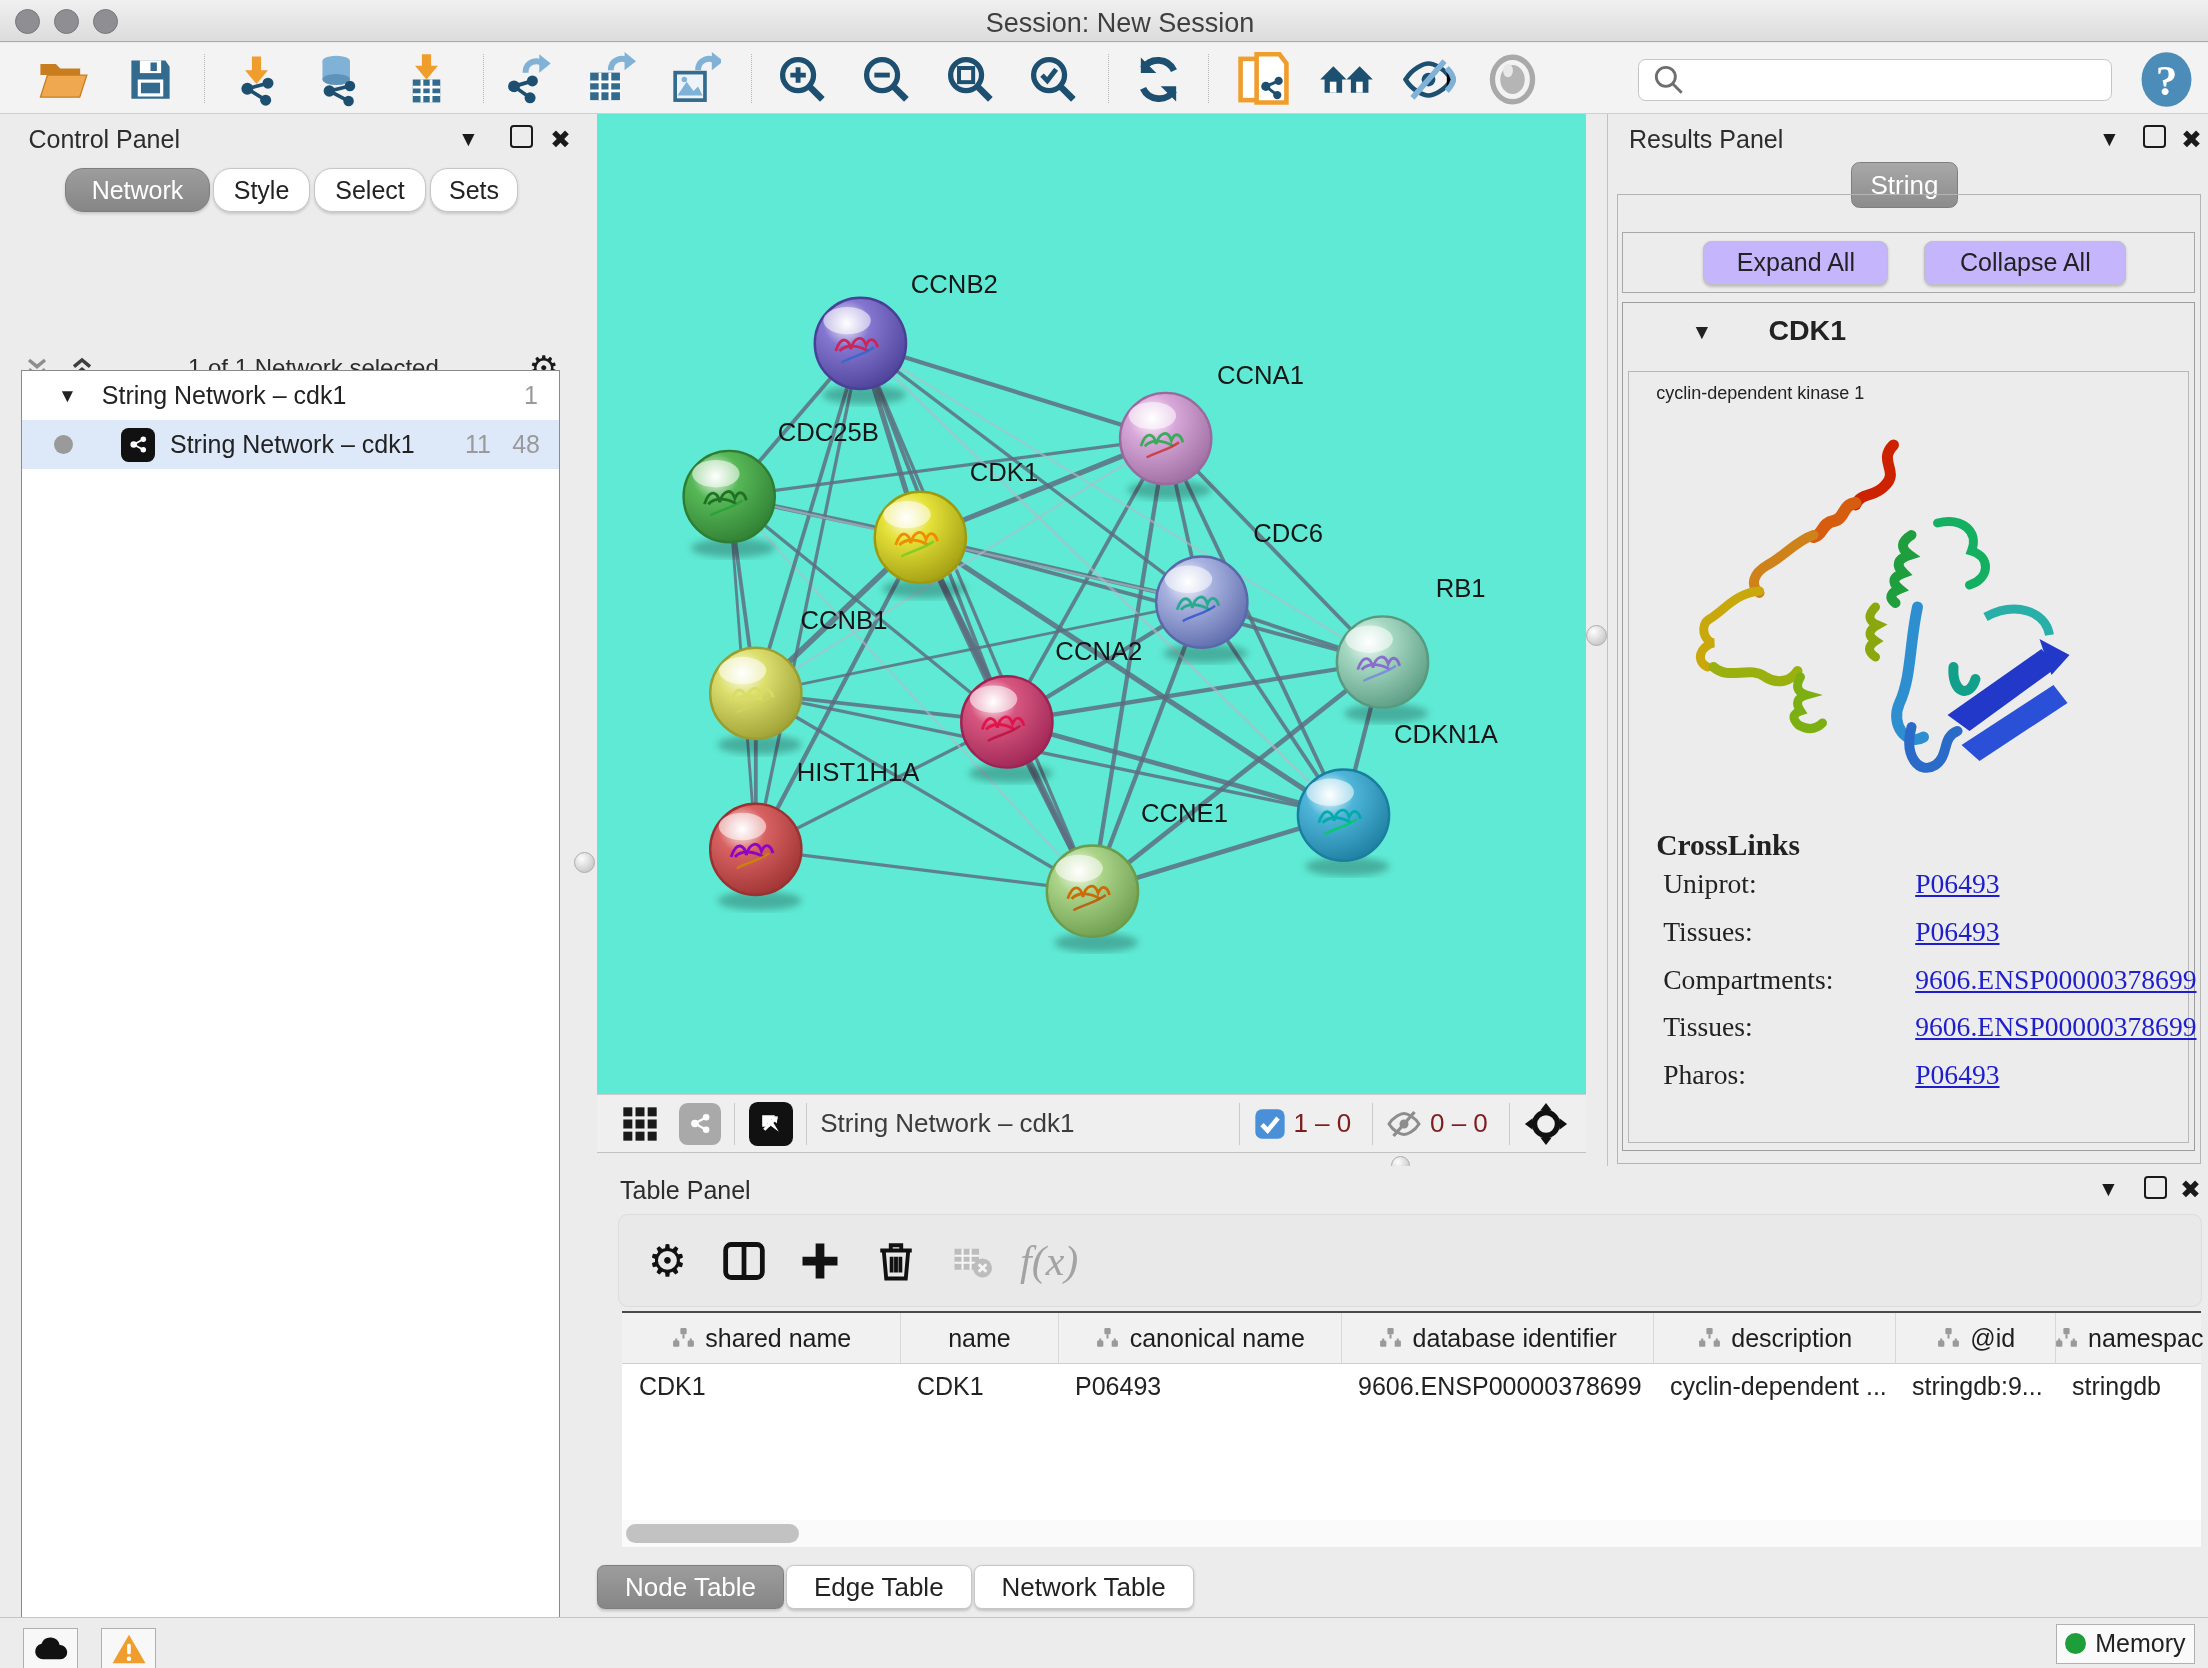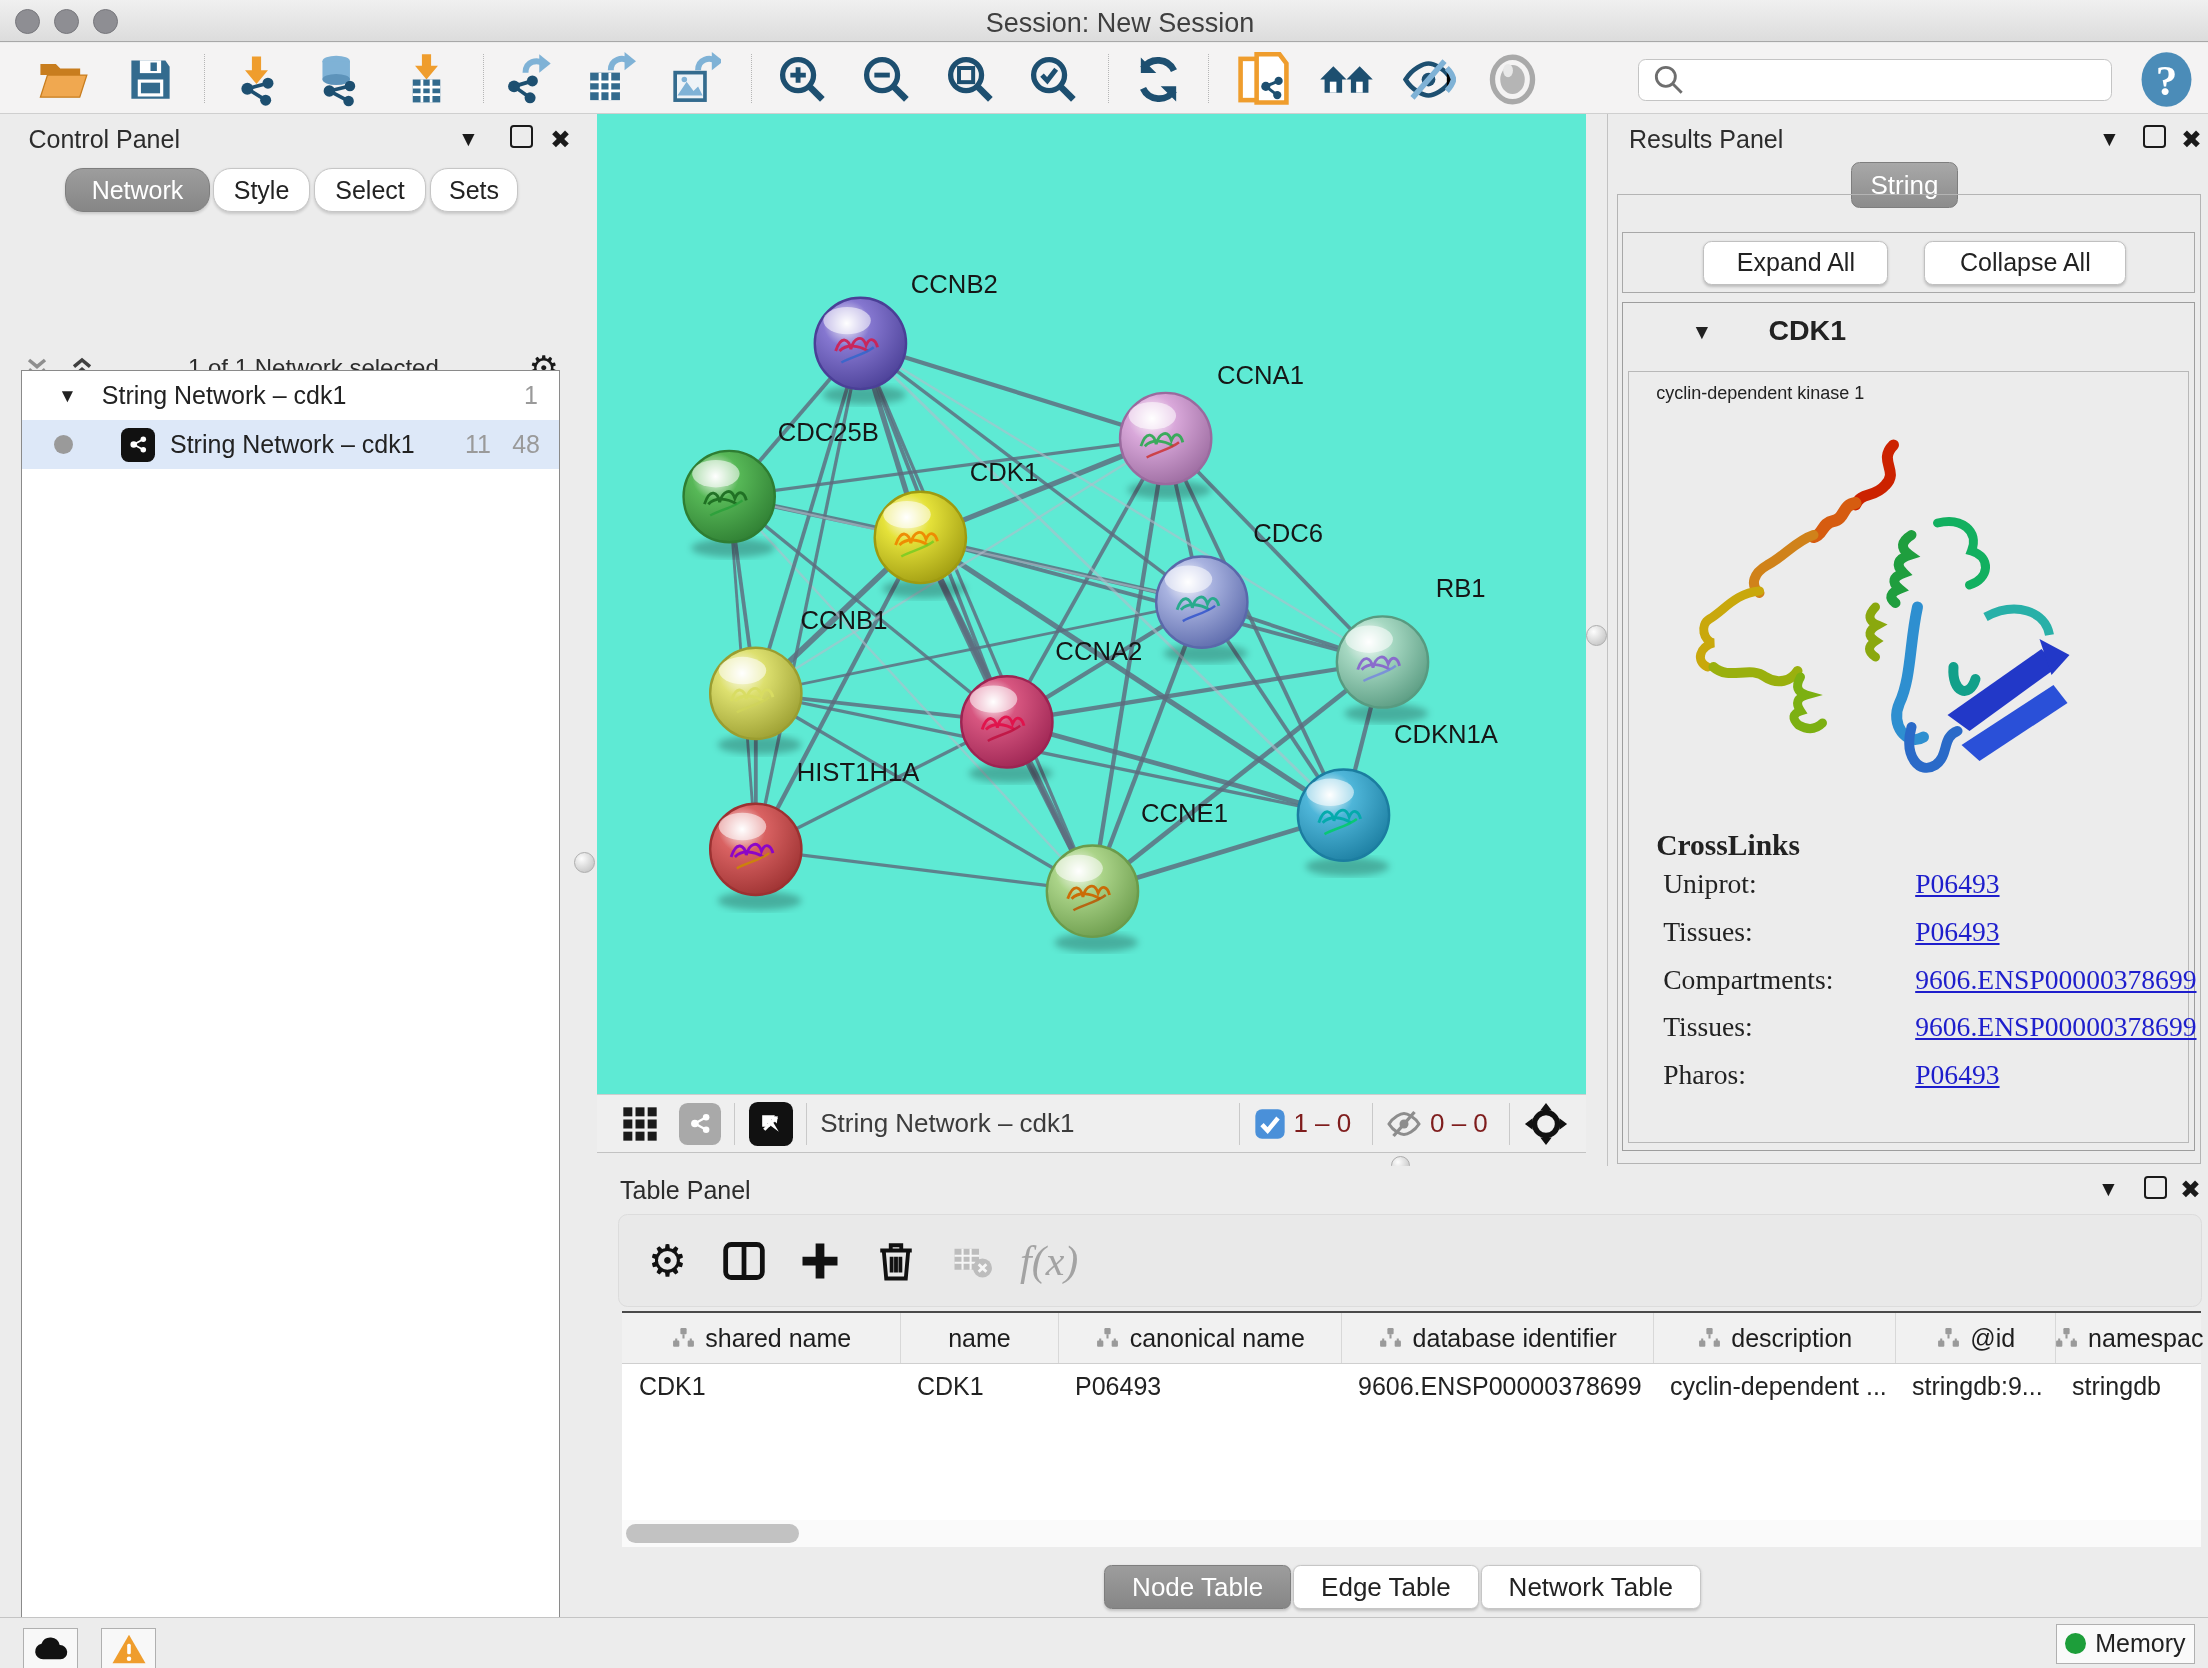--- a/index.html
+++ b/index.html
@@ -60,21 +60,21 @@
   
   .results { position:absolute; left:1607px; top:114px; width:601px; height:1052px;
     background:#ececec; border-left:1px solid #c2c2c2; }
   .rtab { position:absolute; left:243px; top:48px; width:107px; height:46px;
     background:linear-gradient(#a8a8a8,#8c8c8c); color:#fff; border:1px solid #7e7e7e;
     border-radius:8.6px; font-size:26px; display:flex; align-items:center; justify-content:center; }
   .rpane { position:absolute; left:8.6px; top:80px; width:584px; height:970px;
     border:1px solid #b4b4b4; }
   .groupbox { position:absolute; left:4.8px; top:37px; width:573px; height:61px;
     border:1px solid #a8a8a8; background:#ececec; }
-  .rbtn { position:absolute; top:7.6px; height:44px; background:#ffffff; border:1px solid #c0c0c0;
+  .rbtn { position:absolute; top:7.6px; height:44px; background:#c4b5fd; border:1px solid #c0c0c0;
     border-radius:8.6px; font-size:25px; display:flex; align-items:center; justify-content:center;
     box-shadow:0 1.9px 2.9px rgba(0,0,0,.2); cursor:pointer; }
   .cdkbox { position:absolute; left:4.8px; top:107px; width:573px; height:849px;
     border:1px solid #9d9d9d; background:#ececec; }
   .cdk-inner { position:absolute; left:4.8px; top:68px; width:561px; height:772px;
     border:1px solid #b8b8b8; background:#ececec; }
   .xl-row { position:absolute; left:34px; width:514px; height:46px;
     font-family:"Liberation Serif","DejaVu Serif",serif; font-size:27.6px; }
   .xl-row .lab { position:absolute; left:0; }
   .xl-row .val { position:absolute; left:252px; color:#1e1ecc; text-decoration:underline; cursor:pointer; }
@@ -90,21 +90,21 @@
   .tbl-head { display:flex; height:51px; background:#f1f1f1; border-bottom:1px solid #cfcfcf; }
   .th { display:flex; align-items:center; justify-content:center; gap:9.5px; font-size:25px;
     color:#1d1d1d; border-left:1px solid #d8d8d8; cursor:pointer; }
   .th:first-child { border-left:none; }
   .tbl-row { display:flex; height:44px; background:#fff; font-size:25px; }
   .td { display:flex; align-items:center; padding-left:17px; }
   .hscroll { position:absolute; left:25px; top:354px; width:1579px; height:27px; background:#fafafa; }
   .hthumb { position:absolute; left:3.8px; top:3.8px; width:173px; height:19px;
     background:#c2c2c2; border-radius:9.5px; cursor:pointer; }
   .bottom-tabs { position:absolute; left:0; top:399px; width:1611px; height:48px;
-    display:flex; justify-content:center; gap:1.9px; }
+    display:flex; gap:1.9px; }
   .btab { height:44px; padding:0 27px; background:#fff; border:1px solid #c6c6c6;
     border-radius:7.6px; font-size:26px; display:flex; align-items:center;
     box-shadow:0 1.9px 2.9px rgba(0,0,0,.18); cursor:pointer; }
   .btab.sel { background:linear-gradient(#9d9d9d,#868686); color:#fff; border-color:#7e7e7e; }
 
   
   .statusbar { position:absolute; left:0; top:1617px; width:2208px; height:51px;
     background:#ececec; border-top:1px solid #c4c4c4; }
   .sbtn { position:absolute; top:-3.8px; width:55px; height:42px; background:#f8f8f8;
     border:1.9px solid #b0b0b0; display:flex; align-items:center; justify-content:center; cursor:pointer; }

